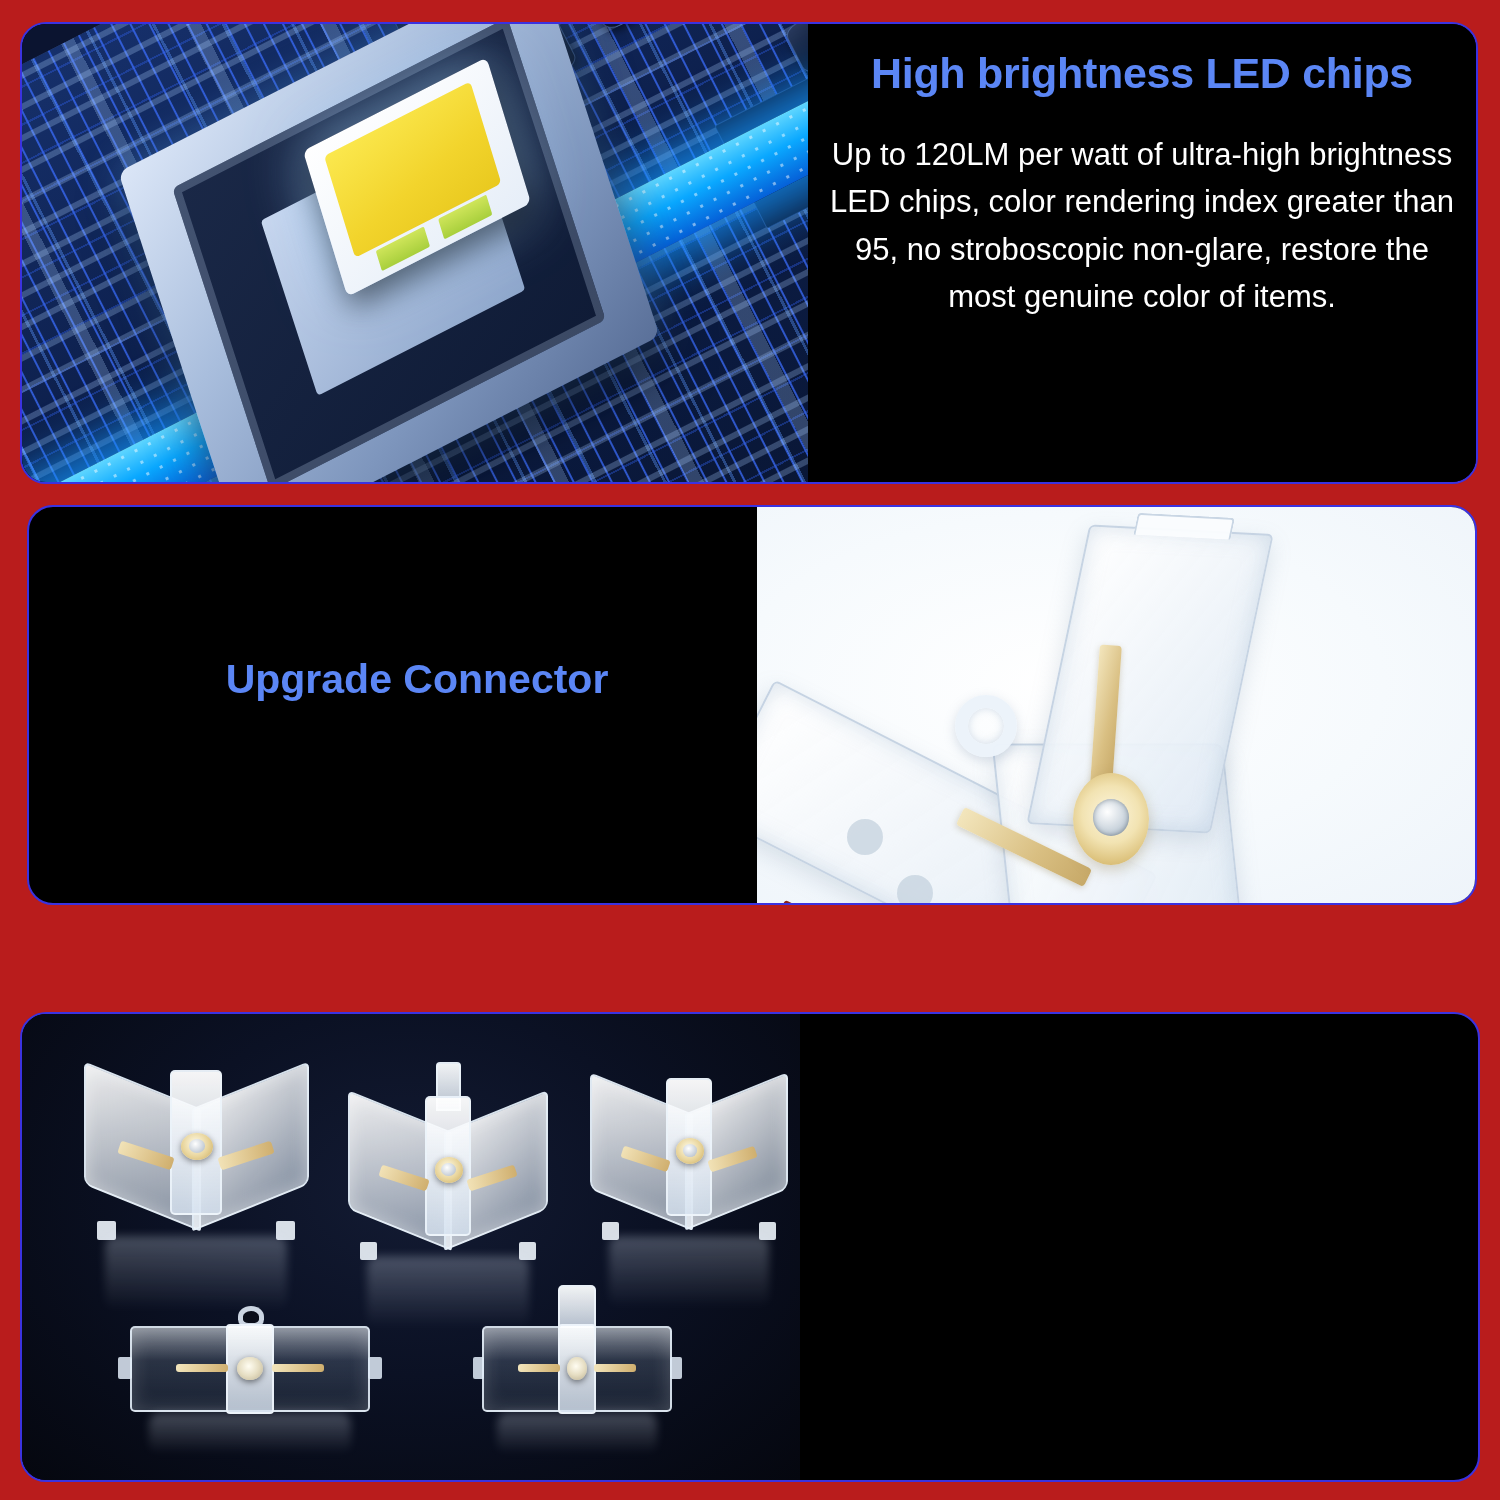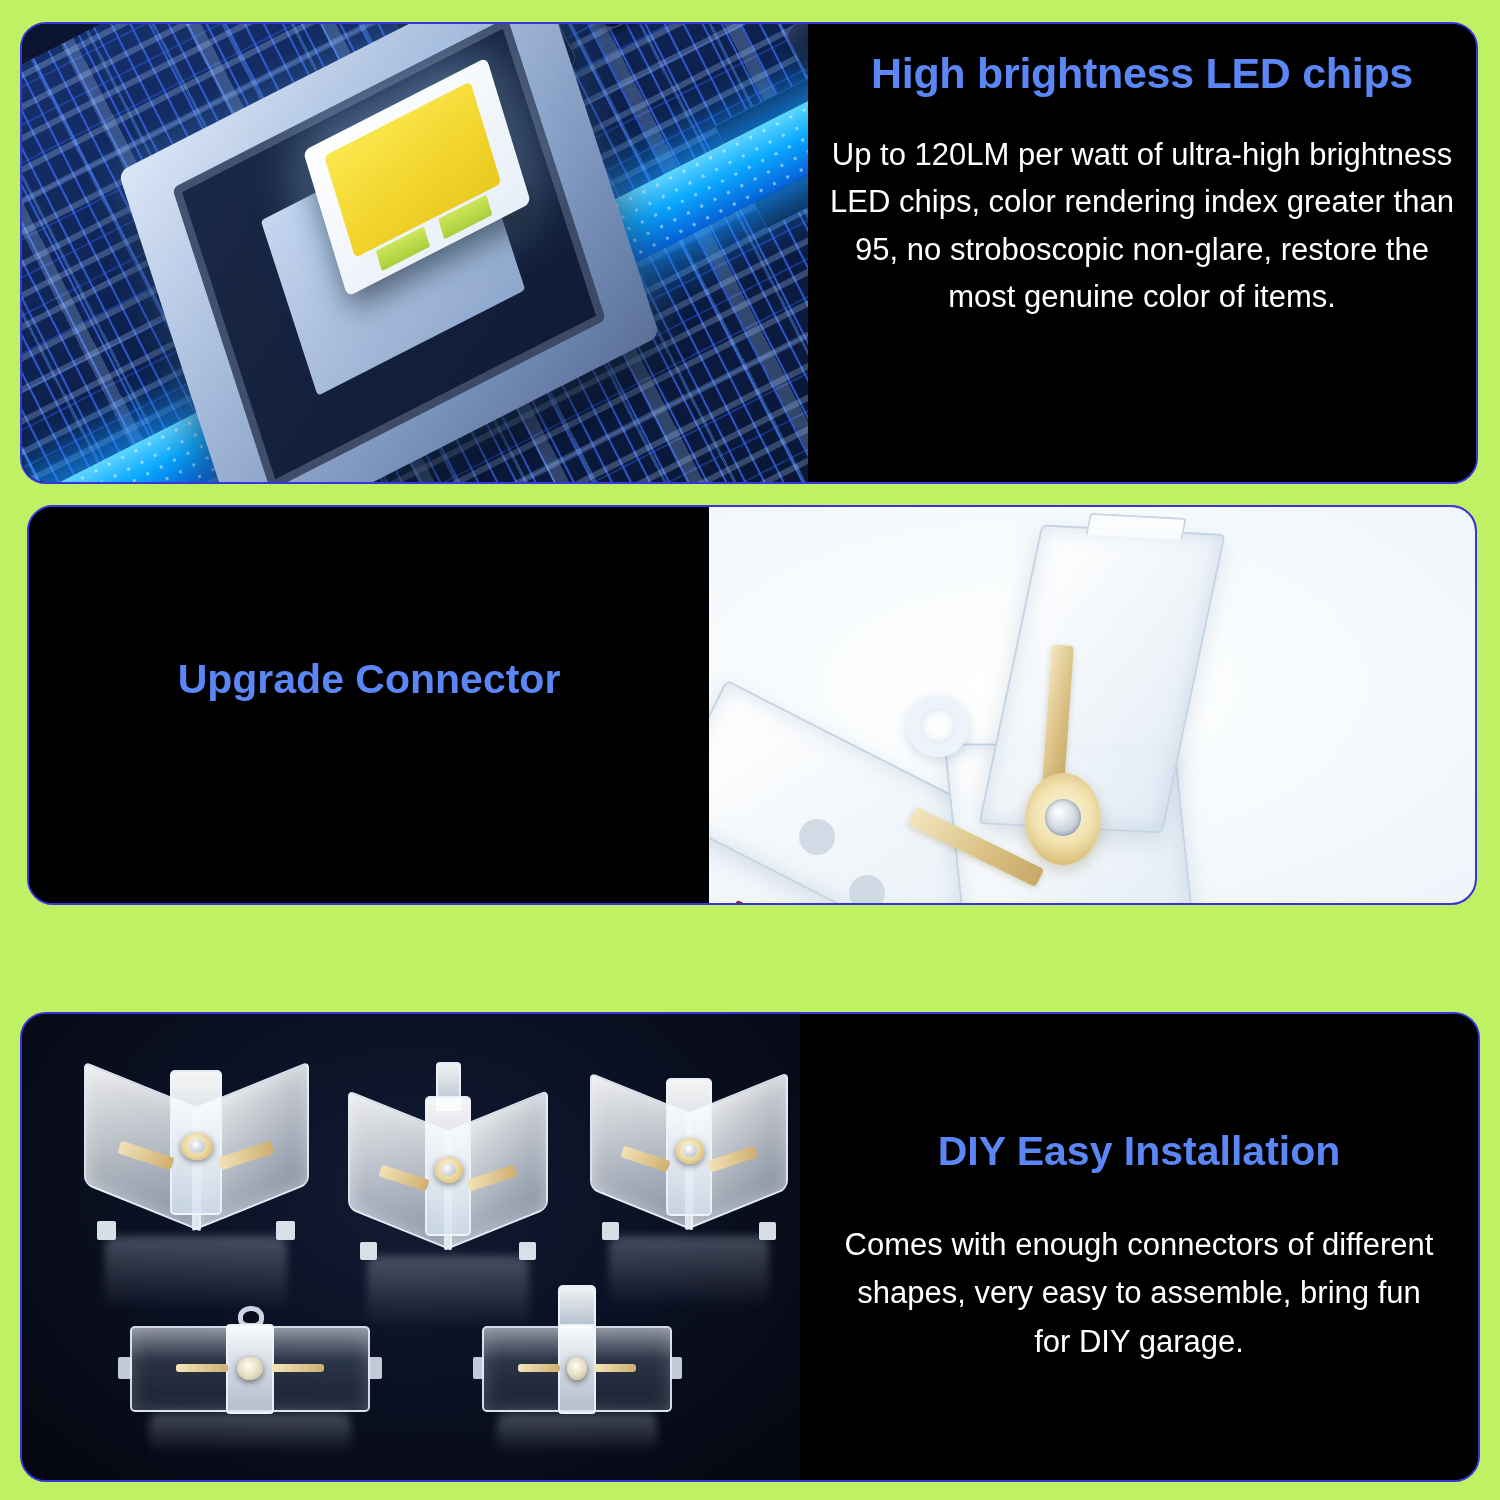--- a/index.html
+++ b/index.html
@@ -3,21 +3,21 @@
 <meta charset="utf-8">
 <style>
   * { margin:0; padding:0; box-sizing:border-box; }
   html,body{ width:1500px; height:1500px; }
   body{
     background:#0a0d18;
     font-family:"Liberation Sans", sans-serif;
     overflow:hidden;
     position:relative;
   }
-  .sheet{ position:absolute; inset:0; background:#bef264; }
+  .sheet{ position:absolute; inset:0; background:#b91c1c; }
 
   
   .panel{
     position:absolute;
     border:2px solid #3b32e0;
     border-radius:26px;
     overflow:hidden;
     background:#000;
   }
 
@@ -121,21 +121,21 @@
   .p1-title{
     color:#5b86f5; font-size:43px; font-weight:700; letter-spacing:-.3px;
     text-align:center; line-height:1.1; margin-bottom:34px; white-space:nowrap;
   }
   .p1-body{
     color:#fff; font-size:31px; font-weight:300; line-height:1.52;
     text-align:center; max-width:640px;
   }
 
   
-  #panel-connector{ left:27px; top:505px; width:1450px; height:400px; }
+  #panel-connector{ left:27px; top:505px; width:1450px; height:400px;padding-left:48px; }
   .p2-grid{ display:flex; width:100%; height:100%; }
   .p2-txt{
     width:680px; background:#000; display:flex; flex-direction:column;
     align-items:center; justify-content:center; padding:0 26px;
   }
   .p2-title{
     color:#5b86f5; font-size:41px; font-weight:700; margin-bottom:52px;
     text-align:center; white-space:nowrap;
   }
   .p2-body{
@@ -443,20 +443,16 @@
             <div class="tstem"></div>
             <div class="mid"></div>
             <div class="rod l"></div>
             <div class="rod r"></div>
             <div class="screw"></div>
           </div>
           <div class="refl"></div>
         </div>
 
       </div>
-      <div class="p3-txt">
-        <h2 class="p3-title">DIY Easy Installation</h2>
-        <p class="p3-body">Comes with enough connectors of different shapes, very easy to assemble, bring fun for DIY garage.</p>
-      </div>
     </div>
   </section>
 
 </div>
 
 </body></html>

